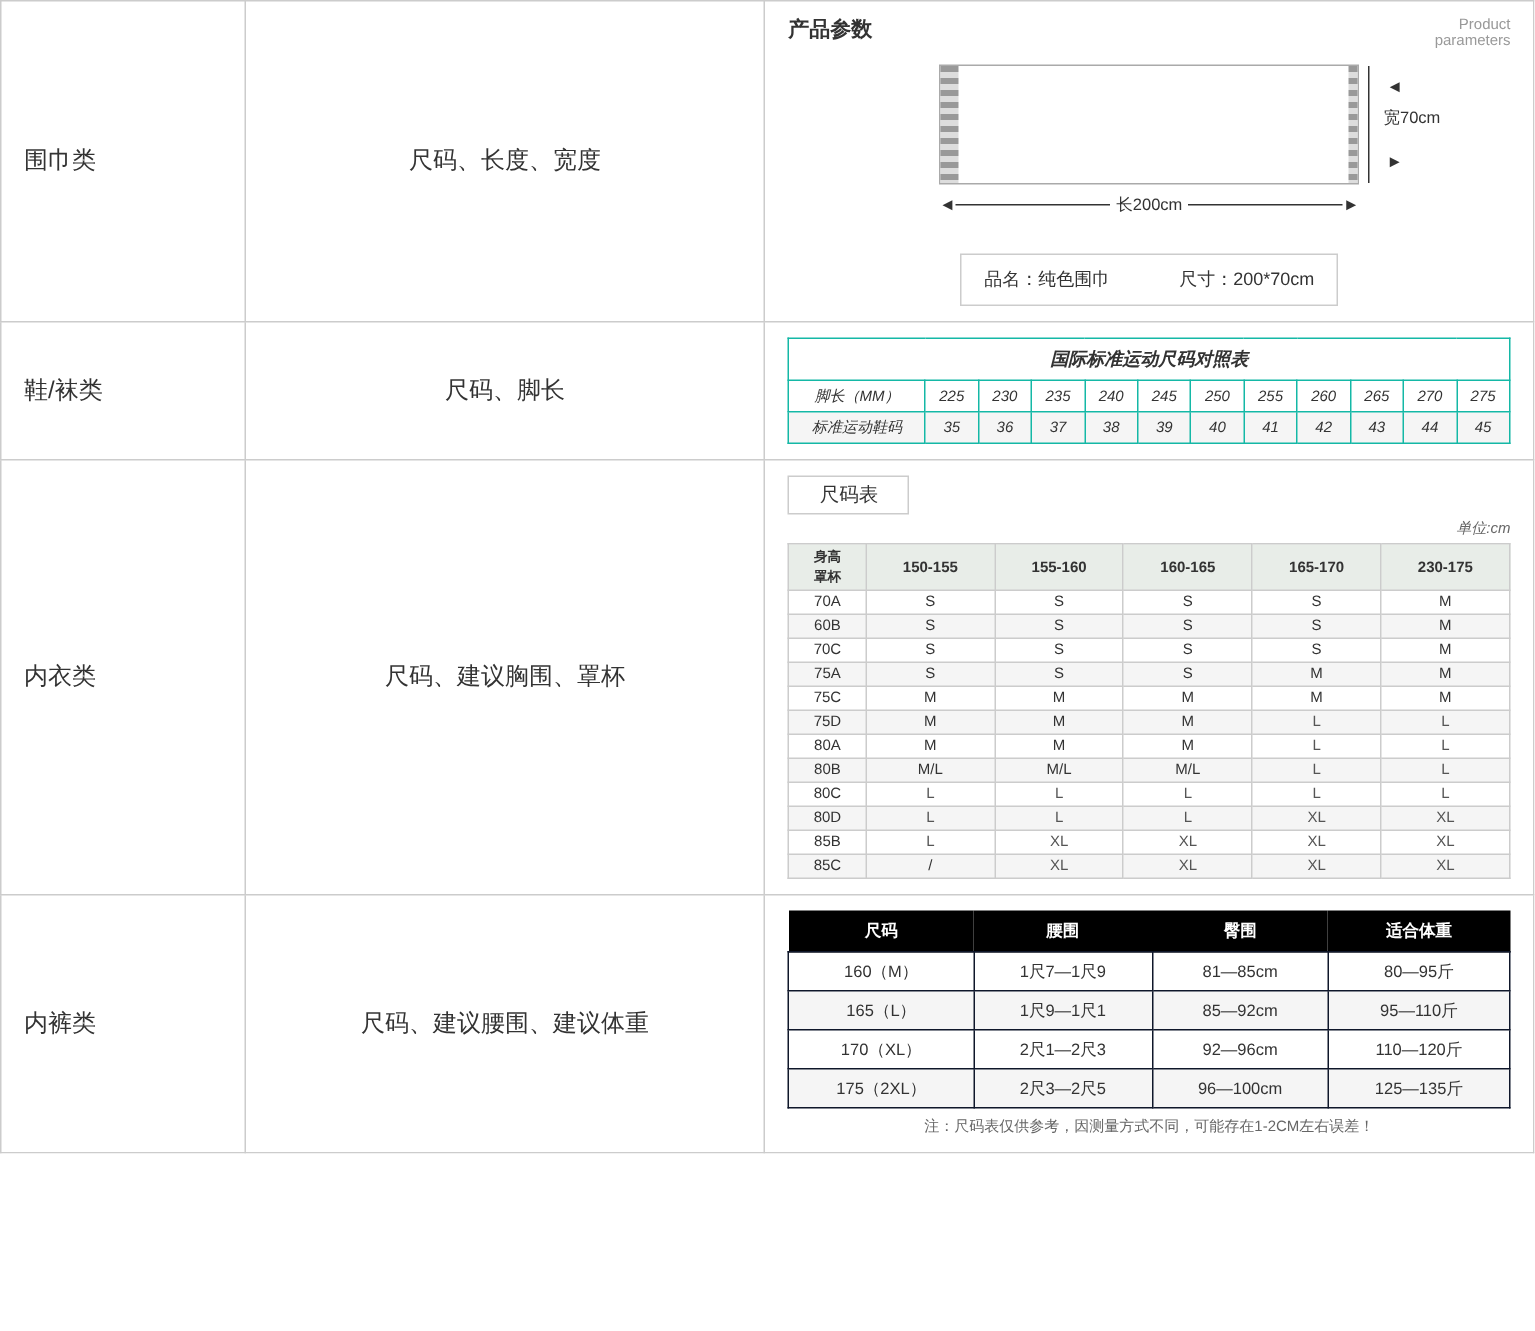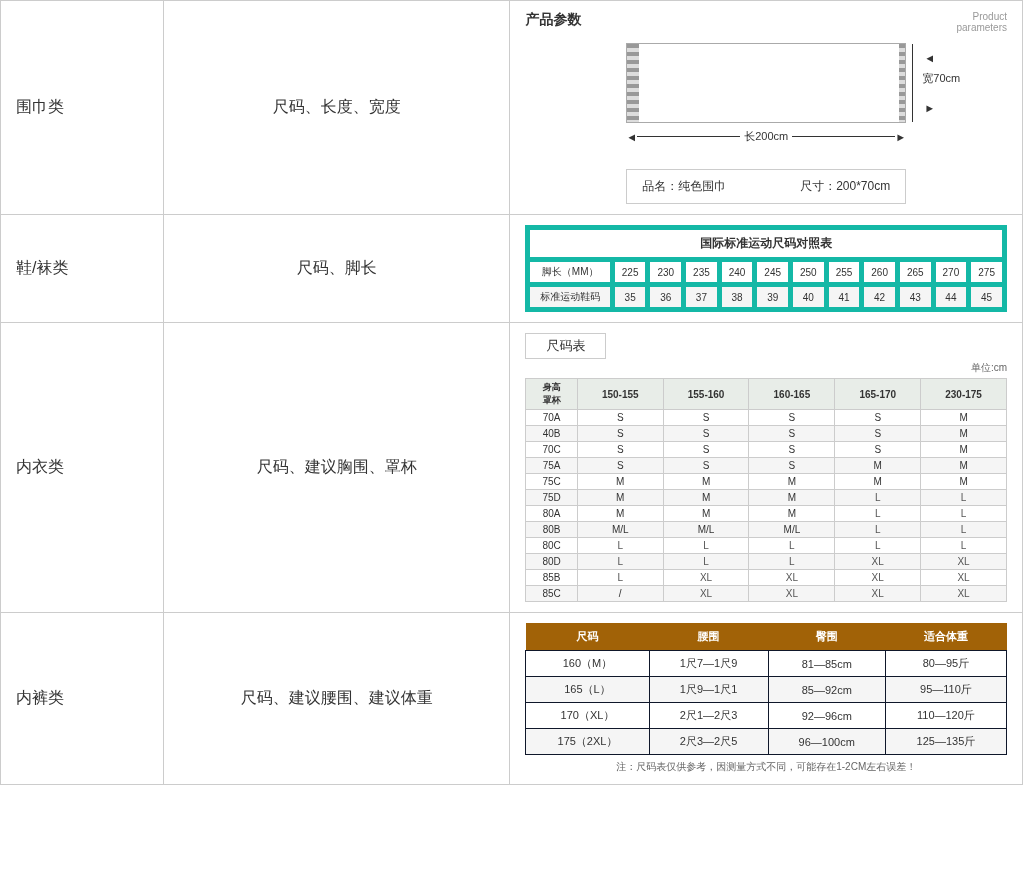--- a/index.html
+++ b/index.html
@@ -83,34 +83,35 @@
         #ddd 4px, #ddd 8px
       );
     }
     .scarf-info-box {
       border: 1px solid #ccc;
       padding: 8px 15px;
       margin-top: 25px;
       display: flex;
       justify-content: space-between;
       font-size: 12px;
-      width: 280px;
+      width: 252px;
       margin-left: auto;
       margin-right: auto;
     }
     
     .shoes-table {
       border-collapse: collapse;
       font-size: 10px;
       width: 100%;
     }
     .shoes-table th, .shoes-table td {
-      border: 5px solid #14b8a6;
+      border: 1px solid #14b8a6;
       padding: 3px 5px;
       text-align: center;
+      font-style: italic;
     }
     .shoes-table .table-title {
       font-size: 12px;
       font-weight: bold;
       text-align: center;
       padding: 5px;
     }
     
     .lingerie-section {
       text-align: left;
@@ -120,20 +121,21 @@
       display: inline-block;
       padding: 3px 20px;
       margin-bottom: 2px;
       font-size: 13px;
     }
     .lingerie-unit {
       text-align: right;
       font-size: 10px;
       color: #666;
       margin-bottom: 3px;
+      font-style: italic;
     }
     .lingerie-table {
       border-collapse: collapse;
       font-size: 10px;
       width: 100%;
     }
     .lingerie-table th, .lingerie-table td {
       border: 1px solid #ccc;
       padding: 2px 4px;
       text-align: center;
@@ -145,21 +147,21 @@
     .lingerie-table tbody tr:nth-child(even) {
       background: #f5f5f5;
     }
     
     .underwear-table {
       border-collapse: collapse;
       font-size: 11px;
       width: 100%;
     }
     .underwear-table th {
-      background: #a16207;
+      background: #000000;
       color: #fff;
       padding: 6px 8px;
       text-align: center;
     }
     .underwear-table td {
       border: 1px solid #0f172a;
       padding: 5px 8px;
       text-align: center;
     }
     .underwear-table tbody tr:nth-child(even) {
@@ -285,21 +287,21 @@
         <tbody id="lingerie-tbody">
         <tr>
                 <td>70A</td>
                 <td>S</td>
                 <td>S</td>
                 <td>S</td>
                 <td>S</td>
                 <td>M</td>
               </tr>
               <tr>
-                <td>40B</td>
+                <td>60B</td>
                 <td>S</td>
                 <td>S</td>
                 <td>S</td>
                 <td>S</td>
                 <td>M</td>
               </tr>
               <tr>
                 <td>70C</td>
                 <td>S</td>
                 <td>S</td>

